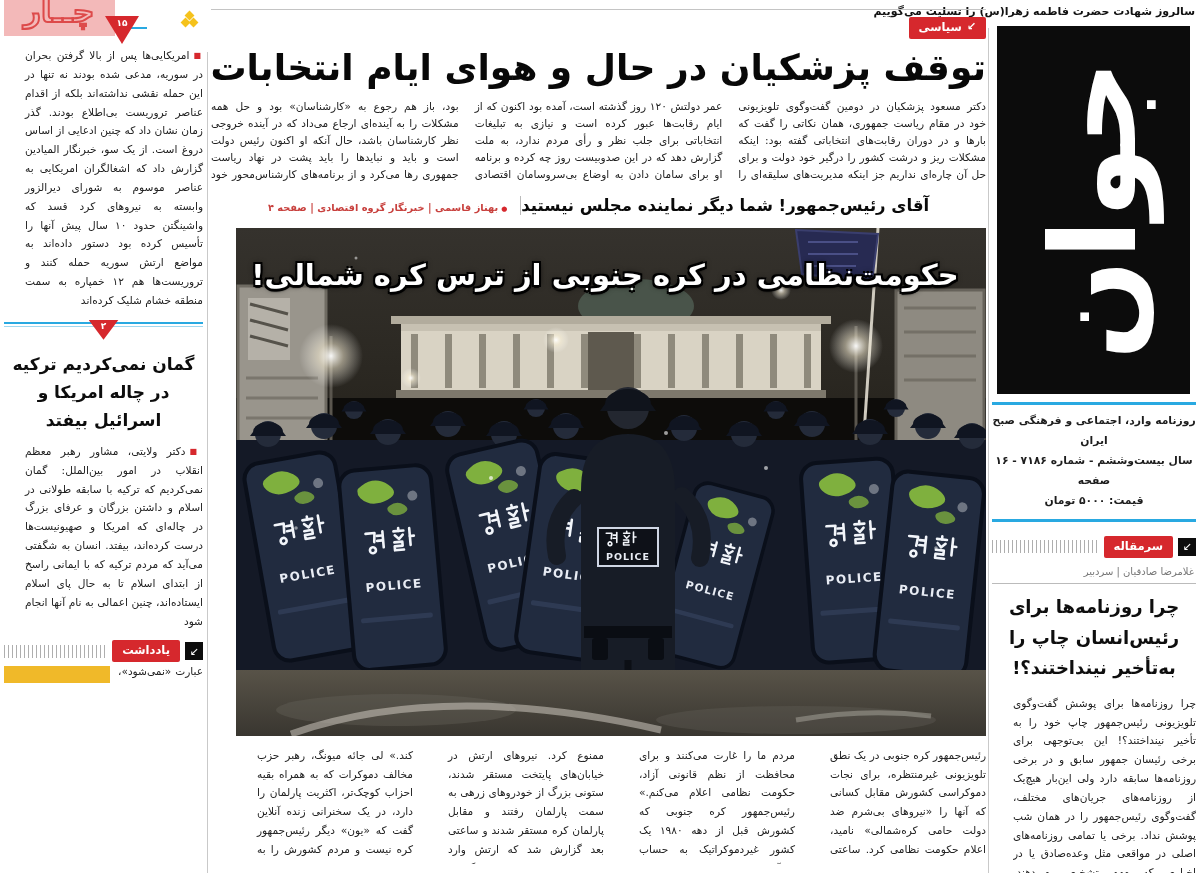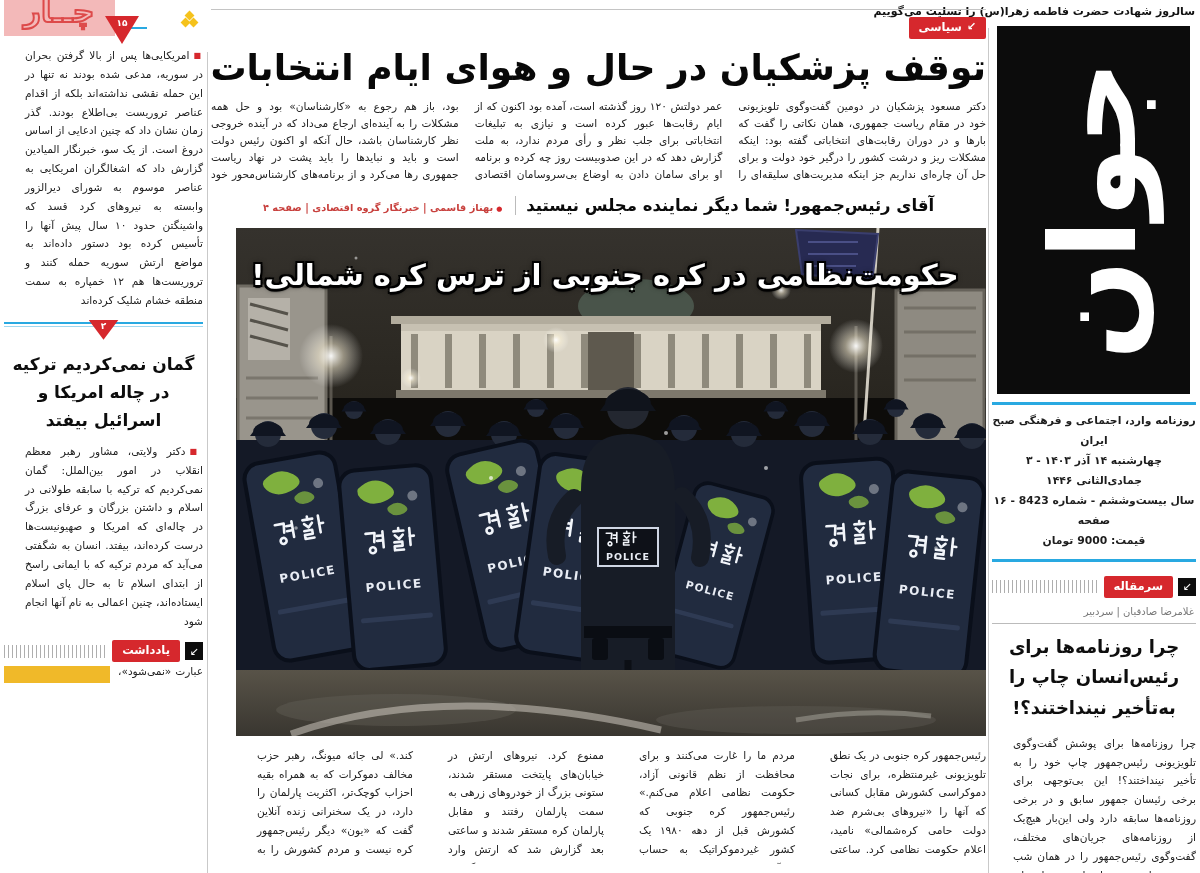--- a/index.html
+++ b/index.html
@@ -63,21 +63,21 @@
 
   
   .center { position:absolute; left:211px; top:0; width:775px; height:873px; overflow:hidden; }
   .center-topline { position:absolute; top:9px; left:0; right:0; height:1px; background:#c4c4c4; }
   .center .tagwrap { margin-top:15px; }
   .main-headline { font-size:36px; font-weight:bold; text-align:center; white-space:nowrap;
                    letter-spacing:-1px; color:#080808; margin-top:8px; }
   .lead-row { display:flex; gap:16px; margin-top:10px; height:88px; overflow:hidden; }
   .lead-row .col { flex:1 1 0; font-size:10.6px; line-height:1.62; text-align:justify; color:#222; }
   .subhead-row { margin-top:6px; text-align:center; height:28px; line-height:28px; white-space:nowrap; }
-  .subhead-row .sh { font-size:16.5px; font-weight:bold; color:#0a0a0a; padding-left:10px; border-left:1px solid #bbb; margin-left:8px; }
+  .subhead-row .sh { font-size:16.5px; font-weight:bold; color:#0a0a0a; border-left:1px solid #bbb; margin-left:8px; }
   .subhead-row .by { font-size:9.8px; color:#c8403d; font-weight:bold; }
   .subhead-row .by::before { content:"●"; font-size:7px; margin-left:3px; color:#d6282d; }
 
   .photo { position:relative; width:750px; height:508px; margin-top:8px; background:#1b1916; overflow:hidden; }
   .photo-caption { position:absolute; top:30px; left:0; right:12px; text-align:center; font-size:29px; font-weight:bold;
                    color:#fff; letter-spacing:-0.5px;
                    text-shadow:2px 2px 0 #000,-2px 2px 0 #000,2px -2px 0 #000,-2px -2px 0 #000,0 3px 1px #000,0 0 6px #000; }
   .bottom-row { display:flex; gap:14px; margin-top:10px; width:750px; height:118px; overflow:hidden; }
   .bottom-row .col { flex:1 1 0; }
 
@@ -103,23 +103,22 @@
   <div class="vline" style="left:988px; top:28px; bottom:0;"></div>
   <div class="vline" style="left:207px; top:52px; bottom:0;"></div>
 
   <div class="right-col">
     <div class="logo-box">
       <span>جوان</span>
     </div>
     <div class="blue-bar"></div>
     <div class="pub-info">
       <div>روزنامه وارد، اجتماعی و فرهنگی صبح ایران</div>
-      <div>چهارشنبه ۱۴ آذر ۱۴۰۳ - ۳ جمادی‌الثانی ۱۴۴۶</div>
-      <div>سال بیست‌وششم - شماره 8423 - ۱۶ صفحه</div>
-      <div>قیمت: 9000 تومان</div>
+      <div>سال بیست‌وششم - شماره ۷۱۸۶ - ۱۶ صفحه</div>
+      <div>قیمت: ۵۰۰۰ تومان</div>
     </div>
     <div class="blue-bar"></div>
 
     <div class="tag-row" style="margin-top:14px;">
       <span class="logo-sq">
           <span>↙</span>
         </span>
       <span class="red-tag">
           <span>سرمقاله</span>
         </span>

